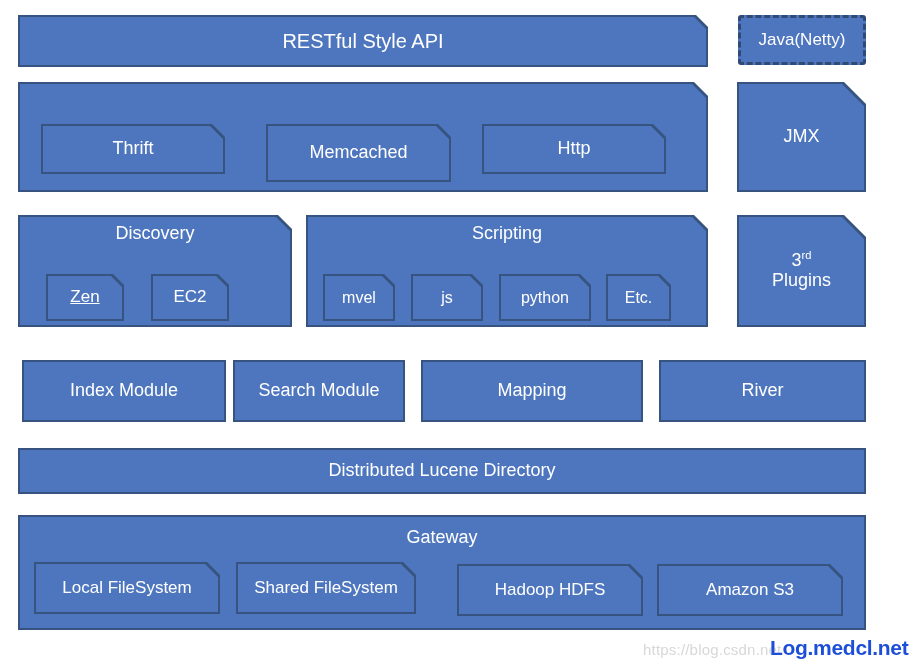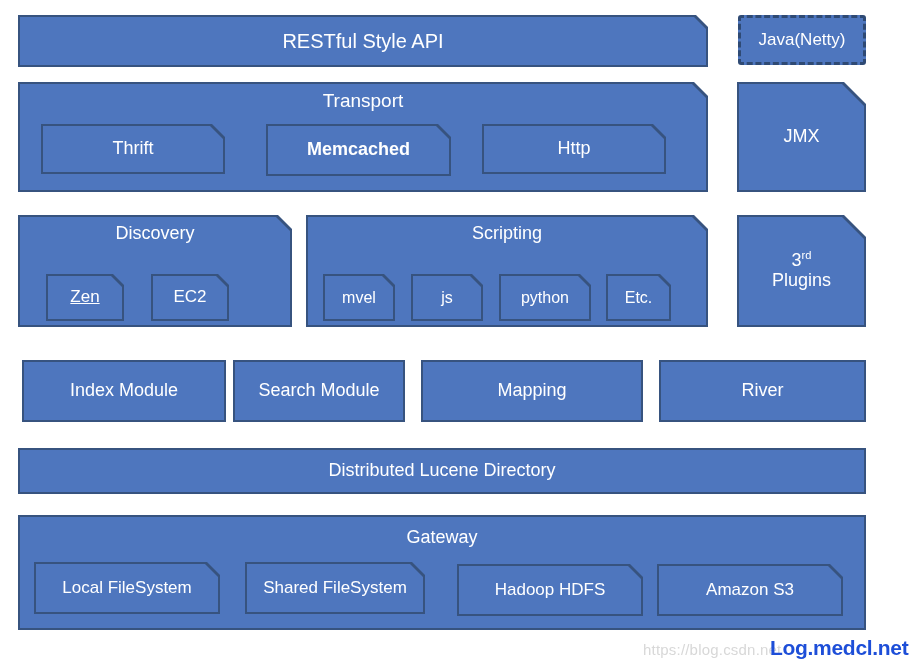--- a/index.html
+++ b/index.html
@@ -97,29 +97,28 @@
     <span class="fill"></span>
     <span class="lbl">RESTful Style API</span>
   </div>
 
   <div class="box dashed f17" style="left:738px;top:15px;width:128px;height:50px;">
     <span>Java(Netty)</span>
   </div>
 
   <div class="box chamfer t-top pad-top f19" style="left:18px;top:82px;width:690px;height:110px;--cut:14px;">
     <span class="fill"></span>
-    <span class="lbl">Transport</span>
   </div>
 
   <div class="box chamfer f18" style="left:41px;top:124px;width:184px;height:50px;--cut:13px;">
     <span class="fill"></span>
     <span class="lbl">Thrift</span>
   </div>
 
-  <div class="box chamfer f18" style="left:266px;top:124px;width:185px;height:52px;font-weight:bold;--cut:13px;">
+  <div class="box chamfer f18" style="left:266px;top:124px;width:185px;height:58px;--cut:13px;">
     <span class="fill"></span>
     <span class="lbl">Memcached</span>
   </div>
 
   <div class="box chamfer f18" style="left:482px;top:124px;width:184px;height:50px;--cut:13px;">
     <span class="fill"></span>
     <span class="lbl">Http</span>
   </div>
 
   <div class="box chamfer f18" style="left:737px;top:82px;width:129px;height:110px;--cut:22px;">
@@ -197,21 +196,21 @@
 
   <div class="box rect t-top f18" style="left:18px;top:515px;width:848px;height:115px;padding-top:11px;">
     <span>Gateway</span>
   </div>
 
   <div class="box chamfer f17" style="left:34px;top:562px;width:186px;height:52px;border-radius:11px;--cut:13px;">
     <span class="fill"></span>
     <span class="lbl">Local FileSystem</span>
   </div>
 
-  <div class="box chamfer f17" style="left:245px;top:562px;width:180px;height:52px;--cut:13px;">
+  <div class="box chamfer f17" style="left:236px;top:562px;width:180px;height:52px;--cut:13px;">
     <span class="fill"></span>
     <span class="lbl">Shared FileSystem</span>
   </div>
 
   <div class="box chamfer f17" style="left:457px;top:564px;width:186px;height:52px;--cut:13px;">
     <span class="fill"></span>
     <span class="lbl">Hadoop HDFS</span>
   </div>
 
   <div class="box chamfer f17" style="left:657px;top:564px;width:186px;height:52px;--cut:13px;">

